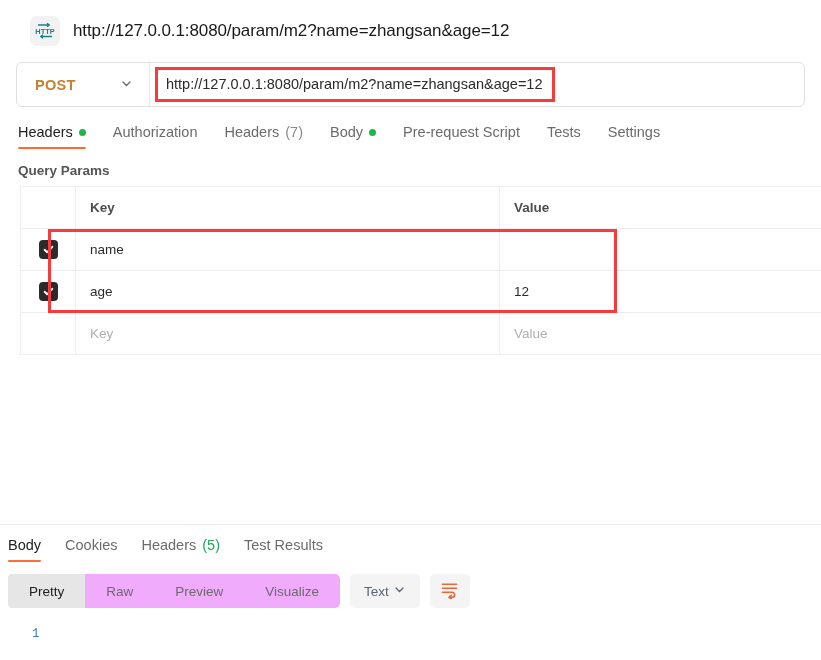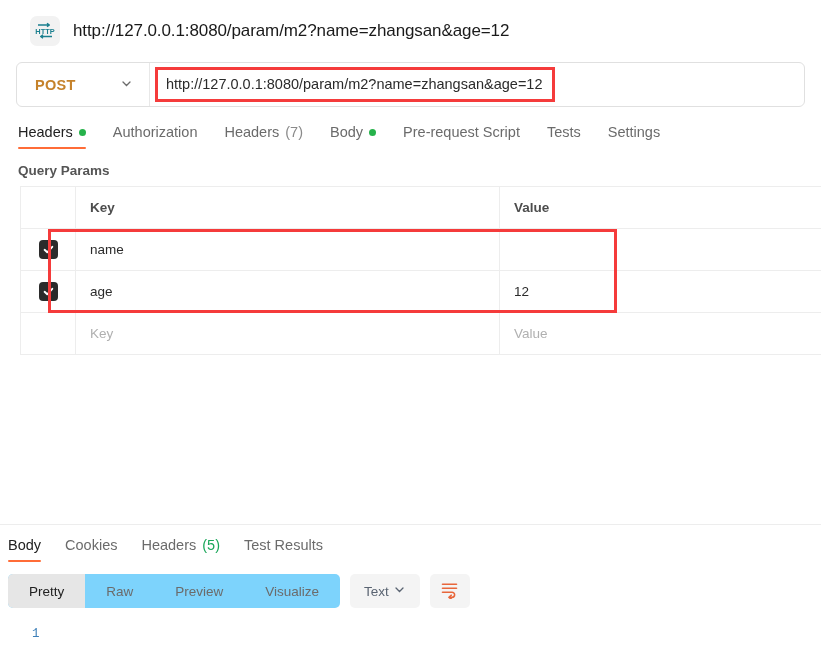--- a/index.html
+++ b/index.html
@@ -202,21 +202,21 @@
     padding: 12px 0 0 8px;
   }
   .resp-toolbar {
     display: flex;
     align-items: center;
     gap: 10px;
     padding: 12px 0 0 8px;
   }
   .seg {
     display: flex;
-    background: #7dd3fc;
+    background: #f0abfc;
     border-radius: 5px;
     height: 34px;
     overflow: hidden;
   }
   .seg-item {
     display: flex;
     align-items: center;
     padding: 0 21px;
     font-size: 13.5px;
     color: #6b6b6b;

